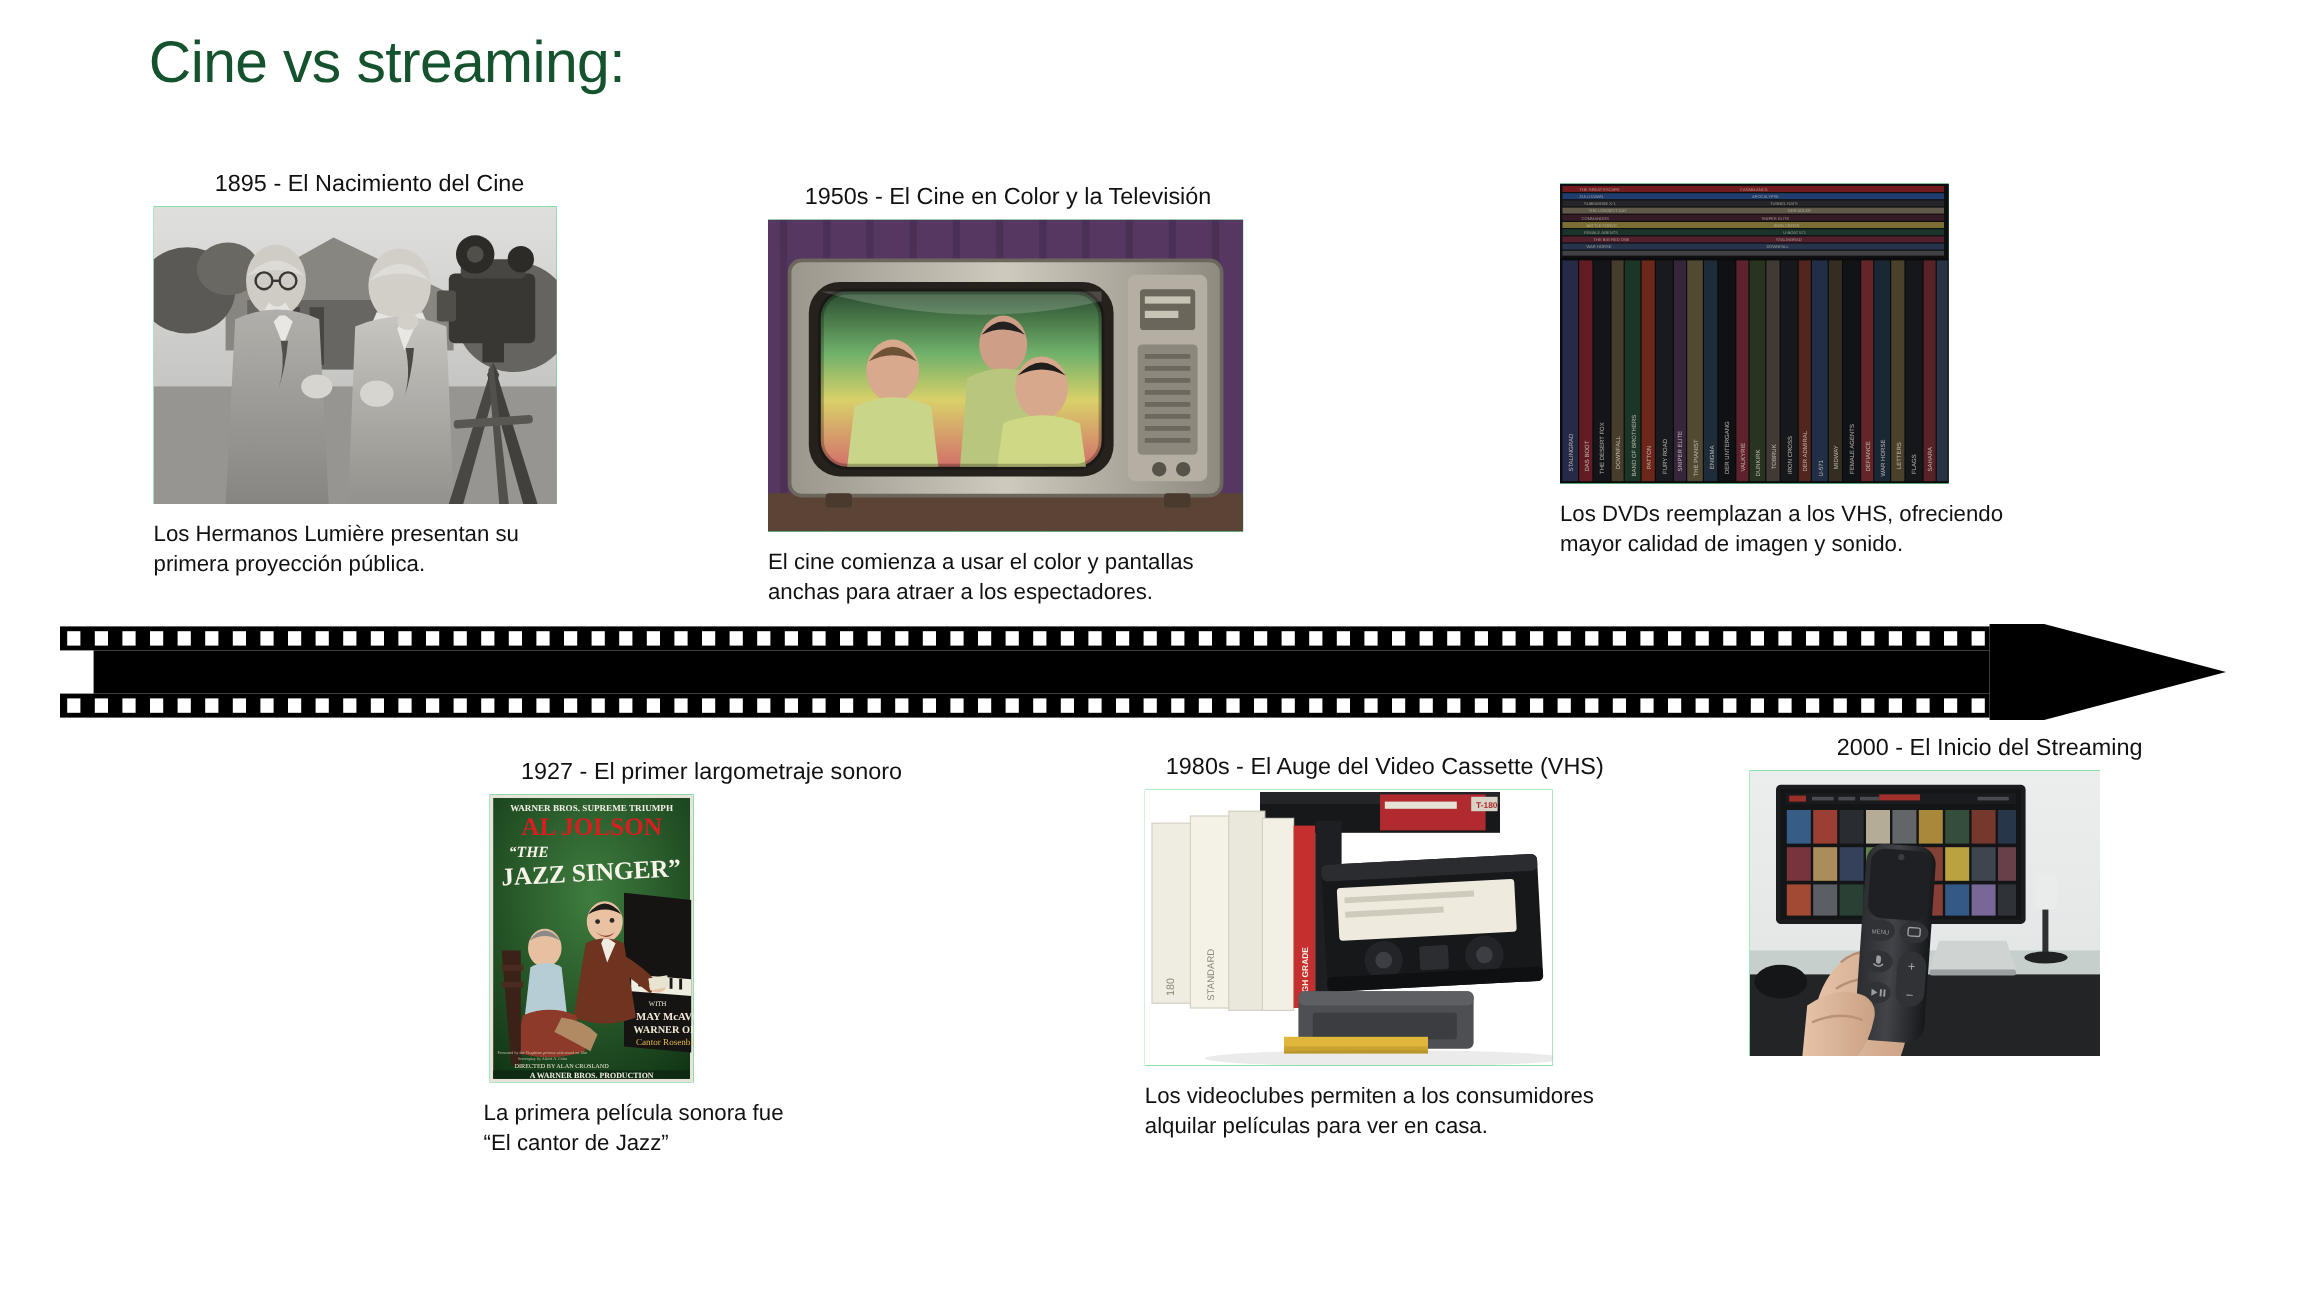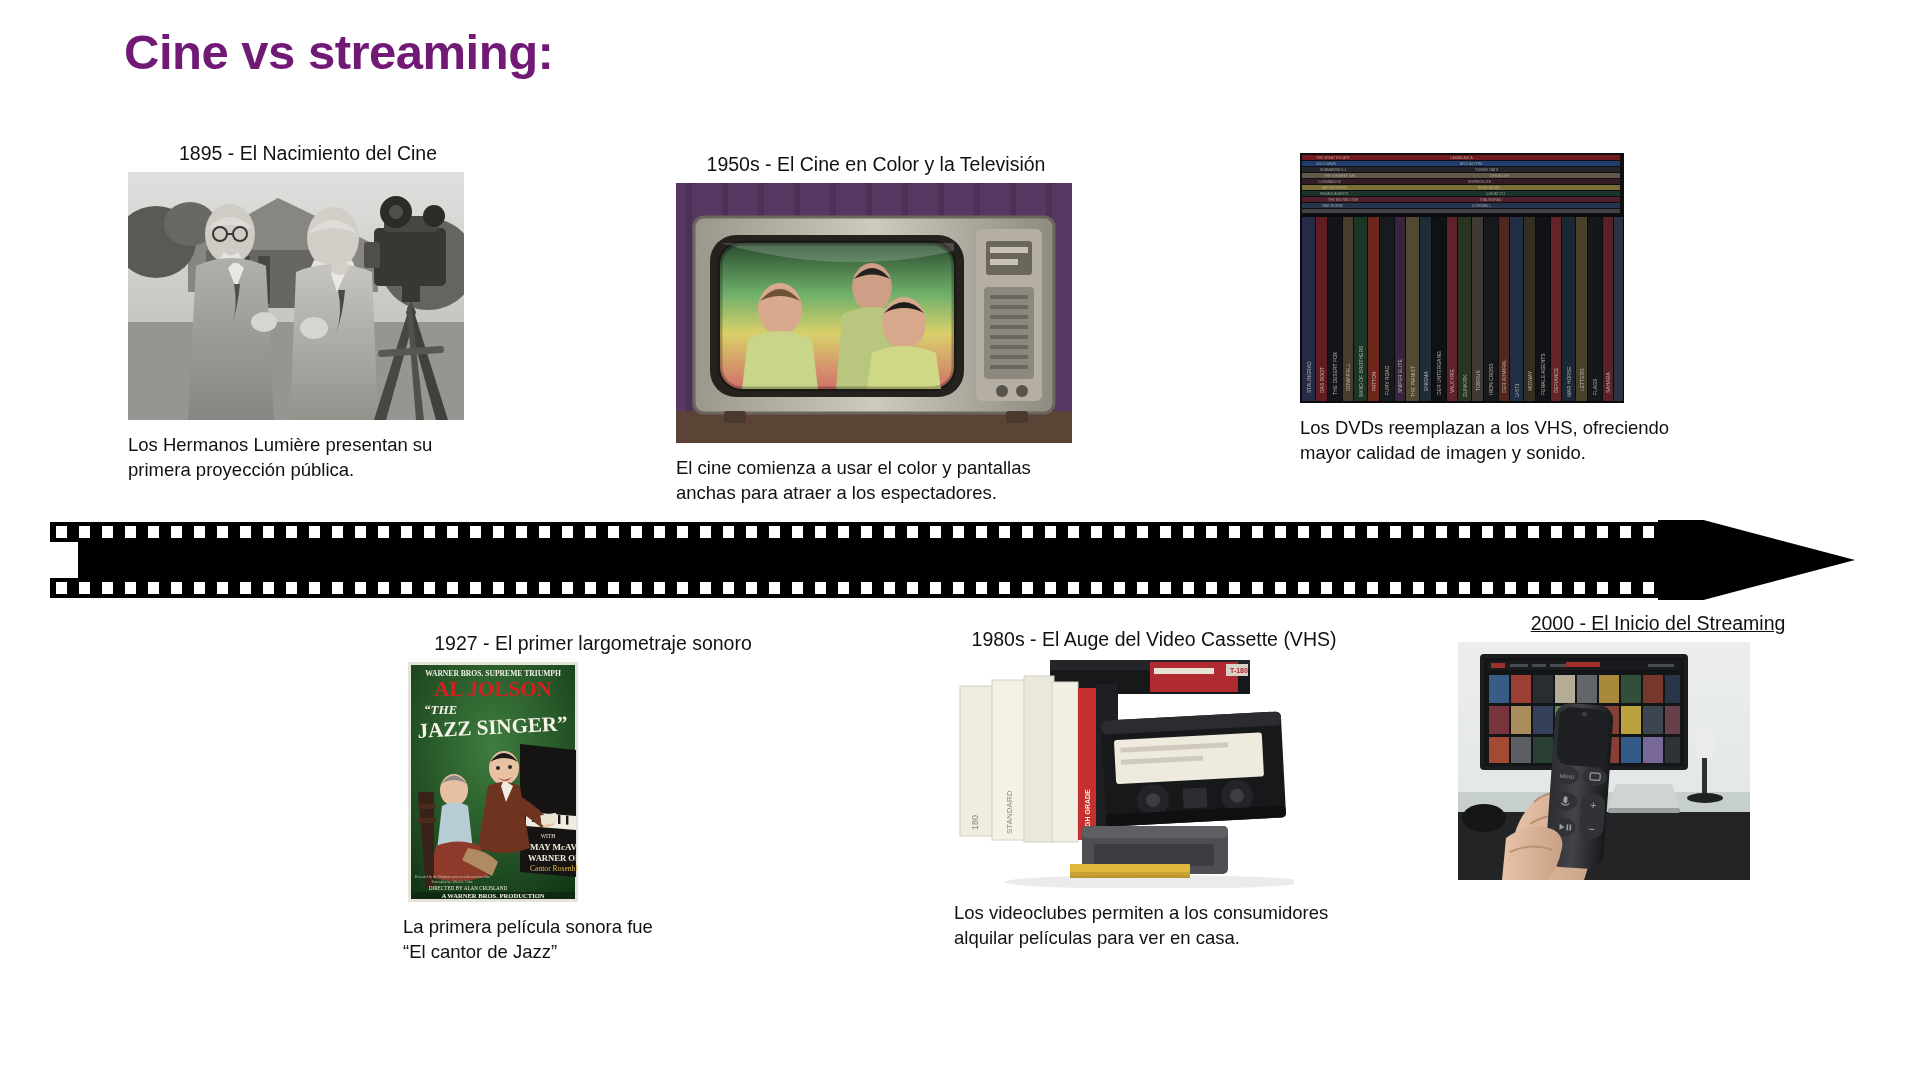--- a/index.html
+++ b/index.html
@@ -17,23 +17,23 @@
     color: #111111;
     -webkit-font-smoothing: antialiased;
   }
 
   
   .page-title {
     position: absolute;
     left: 124px;
     top: 24px;
     font-size: 49px;
-    font-weight: 700;
+    font-weight: 400;
     letter-spacing: -0.5px;
-    color: #701a75;
+    color: #14532d;
     white-space: nowrap;
   }
 
   
   .entry {
     position: absolute;
   }
   .entry-heading {
     font-size: 19.5px;
     font-weight: 400;
@@ -138,21 +138,21 @@
       <rect x="250" y="176" width="66" height="7" rx="3" fill="#5d5b56" transform="rotate(-4 283 179)"></rect>
 
       <rect width="336" height="248" fill="#000" opacity="0.04"></rect>
     </svg>
   </div>
 
   <div class="entry-caption">Los Hermanos Lumière presentan su
 primera proyección pública.</div>
 </div>
 
-<div class="entry" style="left:676px; top:153px; width:400px;">
+<div class="entry" style="left:640px; top:153px; width:400px;">
   <div class="entry-heading">1950s - El Cine en Color y la Televisión</div>
 
   <div class="thumb" style="width:396px;height:260px;">
     <svg width="396" height="260" viewBox="0 0 396 260" aria-hidden="true">
       <defs>
         <linearGradient id="tvScreen" x1="0" y1="0" x2="0" y2="1">
           <stop offset="0" stop-color="#2a4a2f"></stop>
           <stop offset="0.35" stop-color="#6fb06a"></stop>
           <stop offset="0.62" stop-color="#d9d06a"></stop>
           <stop offset="1" stop-color="#d2706a"></stop>
@@ -623,21 +623,21 @@
       <rect x="116" y="214" width="120" height="6" fill="#c9a331"></rect>
 
       <ellipse cx="200" cy="224" rx="150" ry="7" fill="#000" opacity="0.08"></ellipse>
     </svg>
   </div>
 
   <div class="entry-caption">Los videoclubes permiten a los consumidores
 alquilar películas para ver en casa.</div>
 </div>
 
-<div class="entry" style="left:1458px; top:612px; width:400px;text-decoration:underline;">
+<div class="entry" style="left:1458px; top:612px; width:400px;">
   <div class="entry-heading">2000 - El Inicio del Streaming</div>
 
   <div class="thumb" style="width:292px;height:238px;">
     <svg width="292" height="238" viewBox="0 0 292 238" aria-hidden="true">
       <defs>
         <linearGradient id="wallG" x1="0" y1="0" x2="0" y2="1">
           <stop offset="0" stop-color="#eceeee"></stop>
             <stop offset="1" stop-color="#dfe3e2"></stop>
         </linearGradient>
         <linearGradient id="remoteG" x1="0" y1="0" x2="1" y2="0">

